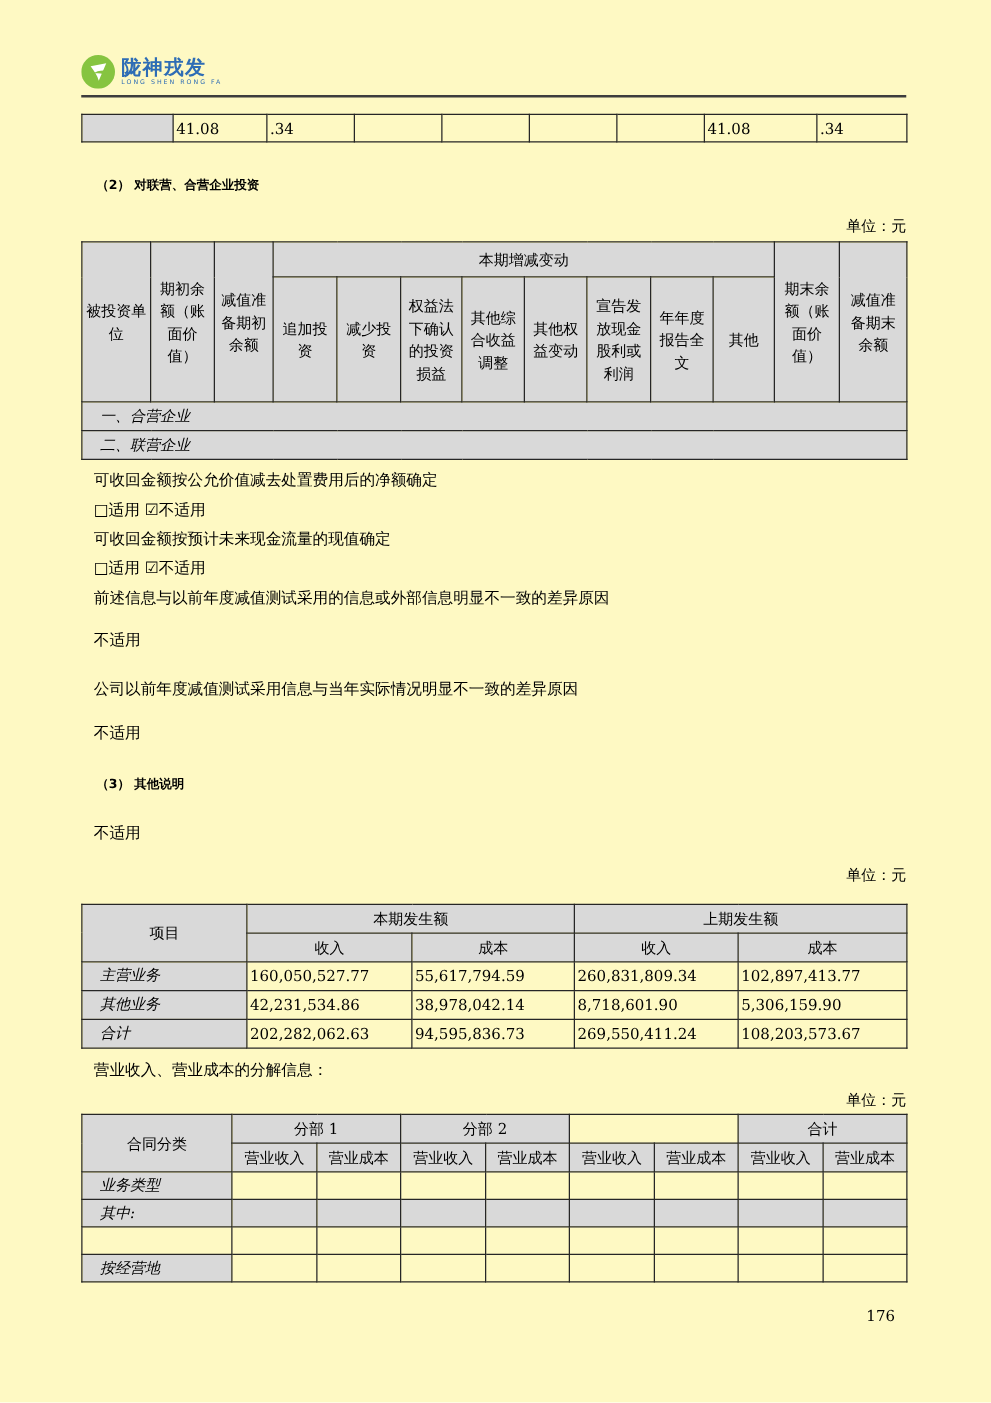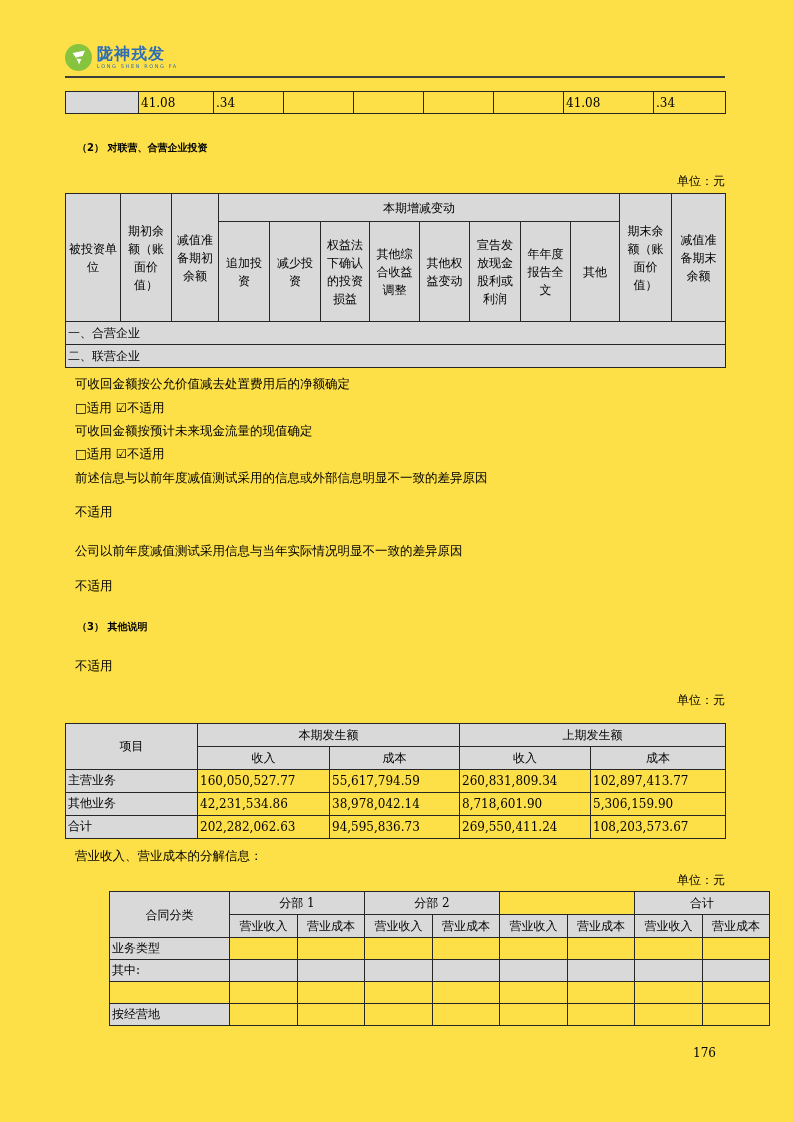--- a/index.html
+++ b/index.html
@@ -1,20 +1,20 @@
 <!DOCTYPE html>
 <html><head>
 <meta charset="utf-8">
 <style>
   * { box-sizing: border-box; }
   html,body { margin:0; padding:0; background:#ffffff; }
   .page {
     position: relative;
     width: 793px; height: 1122px;
-    background: #fde047;
+    background: #fef9c3;
     font-family: "DejaVu Serif", "Liberation Serif", serif;
     color: #000;
     overflow: hidden;
   }
   .content { padding: 0 68px 0 65px; }
 
   
   .hdr {
     display: flex; justify-content: space-between; align-items: flex-end;
     padding-top: 44px; padding-bottom: 5px;
@@ -35,21 +35,21 @@
 
   
   table.doc {
     border-collapse: collapse; table-layout: fixed; width: 660px;
     font-size: 12px;
   }
   table.doc td { border: 1px solid #262626; overflow: hidden; }
   .g { background: #d9d9d9; }
   .num { text-align: left; padding: 2px 6px 2px 2px; }
   .ctr { text-align: center; vertical-align: middle; padding: 2px 3px; word-break: break-all; line-height: 1.5; }
-  .lbl { text-align: left; padding: 2px 4px 2px 2px; }
+  .lbl { text-align: left; padding: 2px 4px 2px 14px; font-style: italic; }
 
   .carryover { margin-top: 13px; }
   .carryover tr { height: 22px; }
 
   
   .h-sub {
     font-family: "DejaVu Sans", "Liberation Sans", sans-serif;
     font-weight: bold; font-size: 10px; margin: 27px 0 0 12px;
   }
   .h-num {
@@ -66,21 +66,21 @@
   .inv tr.r-group { height: 28px; }
   .inv tr.r-sub   { height: 100px; }
   .inv tr.r-data  { height: 23px; }
 
   
   .rev { margin-top: 16px; }
   .rev tr { height: 23px; }
   .rev tr.hd { height: 22px; }
 
   
-  .seg { margin-top: 4px; margin-left: 44px; }
+  .seg { margin-top: 4px; }
   .seg tr { height: 22px; }
 
   .pageno { position: absolute; right: 77px; bottom: 62px; font-size: 12px; }
 </style>
 </head>
 <body>
 
 <div class="page">
   <div class="content">
 

